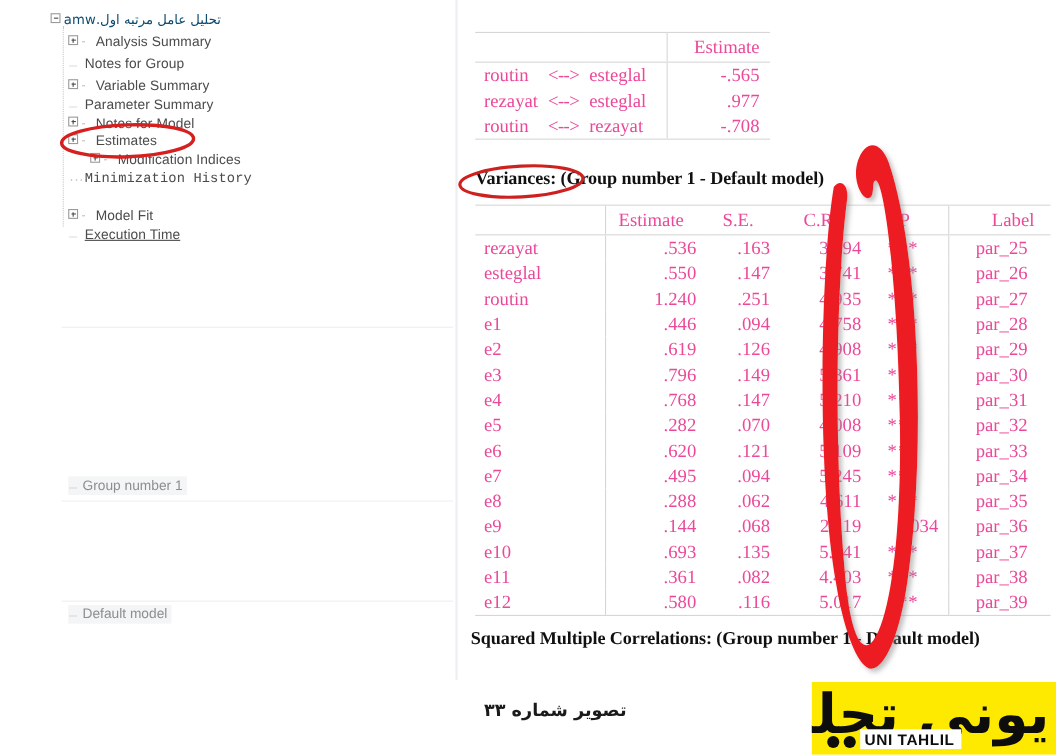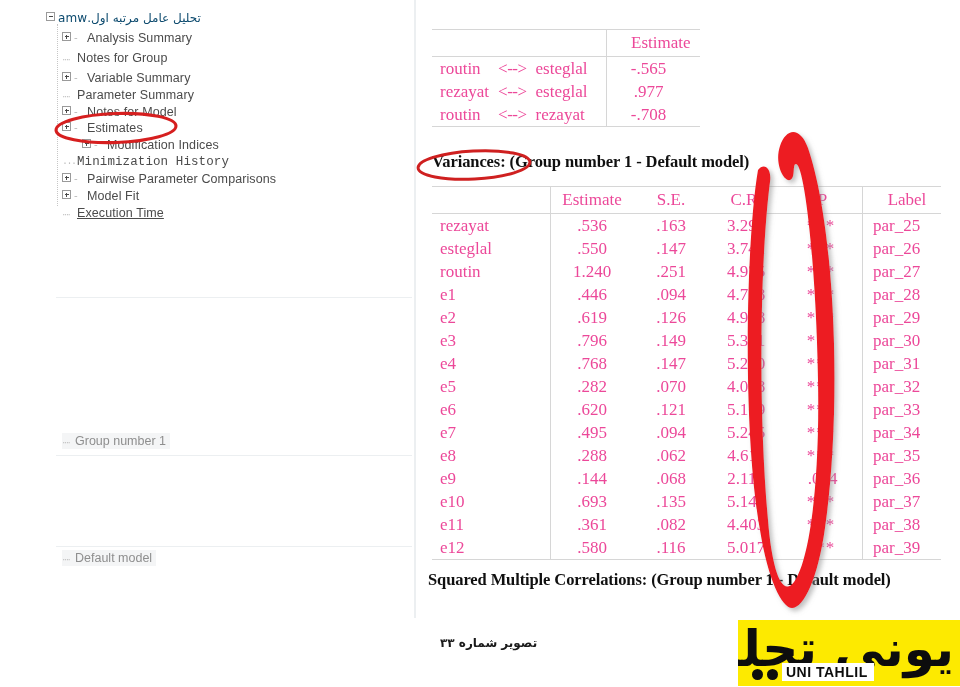--- a/index.html
+++ b/index.html
@@ -156,21 +156,21 @@
   }
   table.amos .hdr td {
     text-align: center;
     border-bottom: 1px solid #d6d6d6;
     border-top: 1px solid #d6d6d6;
     height: 26px;
     vertical-align: middle;
   }
   table.amos tbody td { height: 23px; vertical-align: middle; }
   table.amos tbody tr:last-child td { border-bottom: 1px solid #d6d6d6; }
-  .num { text-align: center; padding-right: 9px !important; }
+  .num { text-align: right; padding-right: 9px !important; }
   .colsep { border-left: 1px solid #d6d6d6; }
 
   
   #corr-table {
     position: absolute;
     left: 12px;
     top: 29px;
   }
   #corr-table td.nm { padding-left: 8px; }
   #corr-table td.arrow { padding: 0 9px; text-align: center; letter-spacing: -0.5px; }
@@ -194,40 +194,40 @@
   #var-table {
     position: absolute;
     left: 12px;
     top: 186px;
   }
   #var-table td.nm { padding-left: 8px; width: 110px; }
   #var-table td.c-est { width: 82px; }
   #var-table td.c-se  { width: 58px; }
   #var-table td.c-cr  { width: 74px; }
   #var-table td.c-p   { width: 58px; }
-  #var-table td.c-lab { padding-left: 10px; width: 68px; }
+  #var-table td.c-lab { padding-left: 24px; width: 68px; }
   #var-table td.stars {
     text-align: center;
     padding-right: 12px;
     letter-spacing: 1px;
   }
 
   
   .annot { position: absolute; pointer-events: none; }
   #ellipse-estimates { left: 52px; top: 108px; }
   #ellipse-variances { left: 414px; top: 144px; }
   #arrow-pcol       { left: 730px; top: 130px; }
 
   
   #figure-caption {
     position: absolute;
     left: 440px;
     top: 636px;
     font-family: "DejaVu Sans", sans-serif;
-    font-size: 12px;
+    font-size: 16px;
     font-weight: bold;
     color: #1a1a1a;
     direction: rtl;
     unicode-bidi: embed;
     white-space: nowrap;
   }
   #logo {
     position: absolute;
     left: 738px;
     top: 620px;
@@ -315,23 +315,20 @@
   </div>
 
   <div class="tree-item" style="top:138px;margin-left:20px;">
     <span class="expander plus"></span><span class="dash">-</span><span class="lbl">Modification Indices</span>
   </div>
 
   <div class="tree-item" style="top:155px;font-family:Liberation Mono, monospace;">
     <span class="leafdash">····</span><span class="lbl">Minimization History</span>
   </div>
 
-  <div class="tree-item" style="top:172px;">
-    <span class="expander plus"></span><span class="dash">-</span><span class="lbl">Pairwise Parameter Comparisons</span>
-  </div>
 
   <div class="tree-item" style="top:189px;">
     <span class="expander plus"></span><span class="dash">-</span><span class="lbl">Model Fit</span>
   </div>
 
   <div class="tree-item" style="top:206px;text-decoration:underline;">
     <span class="leafdash">····</span><span class="lbl">Execution Time</span>
   </div>
 
   <div class="sep-line" style="top:297px;"></div>

